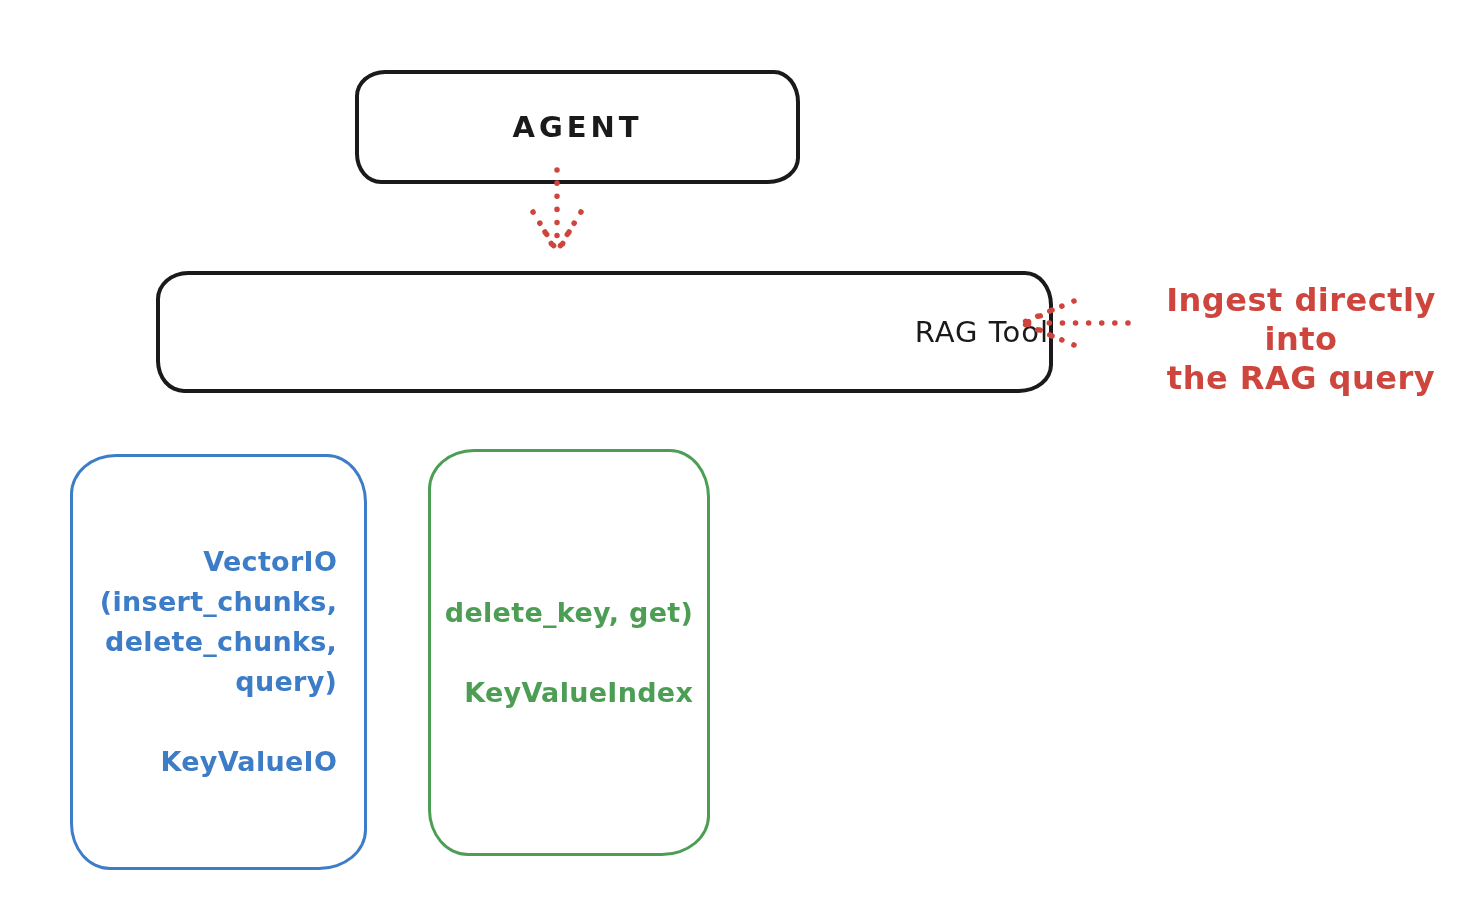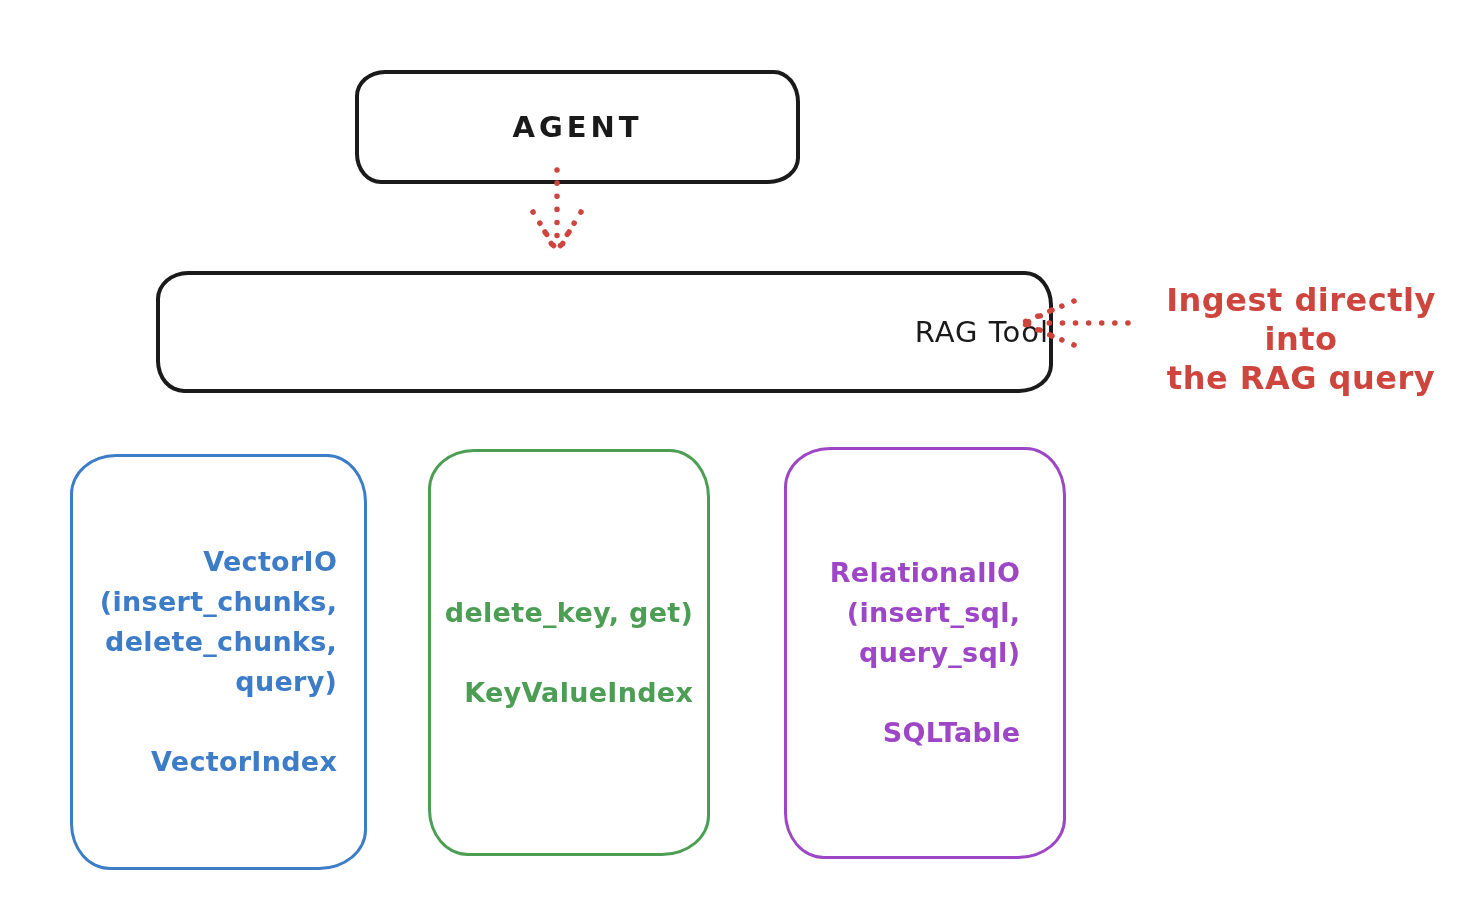--- a/index.html
+++ b/index.html
@@ -134,35 +134,26 @@
     <div>the RAG query</div>
   </div>
 
   <div class="box backend-box backend-vector">
     <div>
       <div>VectorIO</div>
       <div>(insert_chunks,</div>
       <div>delete_chunks,</div>
       <div>query)</div>
       <div class="line-spacer"></div>
-      <div>VectorIndex</div>
+      <div>KeyValueIO</div>
     </div>
   </div>
 
   <div class="box backend-box backend-keyvalue">
     <div>
       <div>delete_key, get)</div>
       <div class="line-spacer"></div>
       <div>KeyValueIndex</div>
     </div>
   </div>
 
-  <div class="box backend-box backend-relational">
-    <div>
-      <div>RelationalIO</div>
-      <div>(insert_sql,</div>
-      <div>query_sql)</div>
-      <div class="line-spacer"></div>
-      <div>SQLTable</div>
-    </div>
-  </div>
 
 </div>
 
 </body></html>

